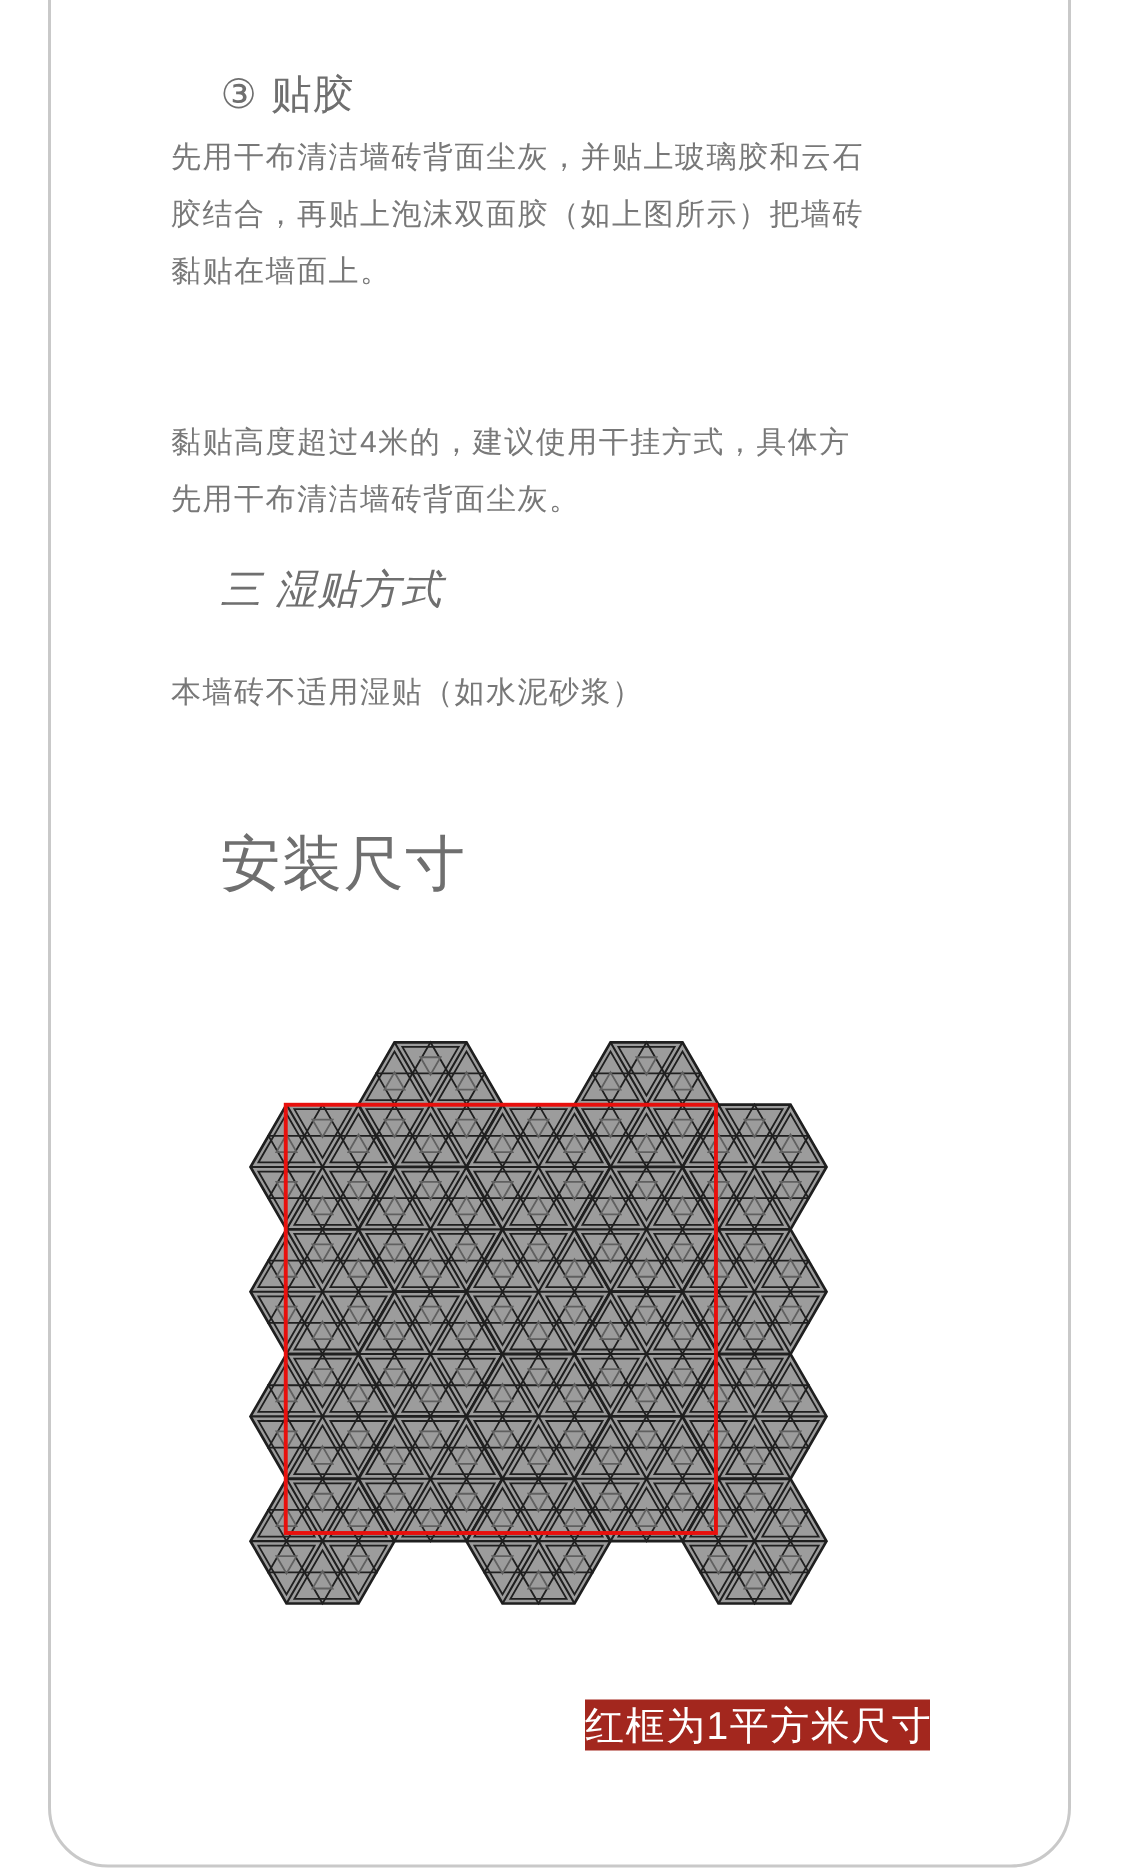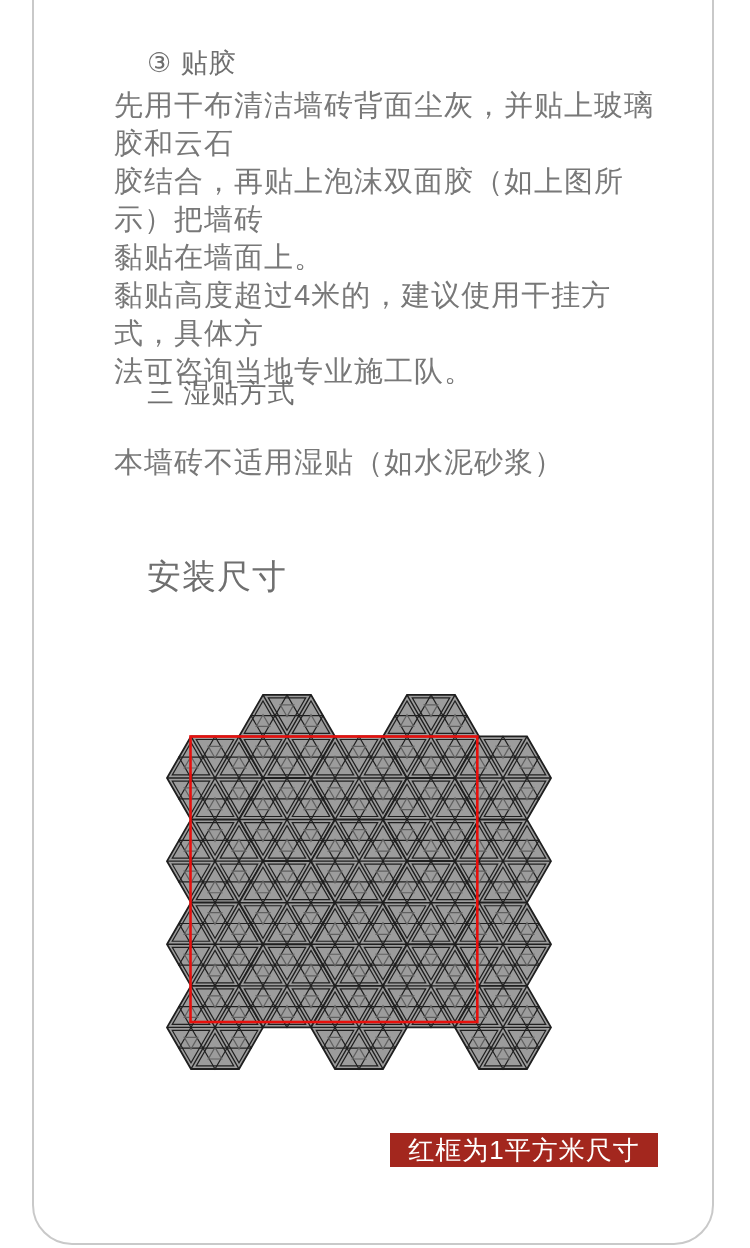--- a/index.html
+++ b/index.html
@@ -15,58 +15,58 @@
     border-radius:0 0 40px 40px;
     box-sizing:border-box;
   }
   .sec-heading{
     position:absolute;left:114px;width:540px;
     font-size:27px;line-height:34px;color:#6f6f6f;
     letter-spacing:1px;white-space:pre-line;margin-left:33px;
   }
   .sec-body{
     position:absolute;left:114px;width:545px;
-    font-size:29px;line-height:38px;color:#787878;
+    font-size:20px;line-height:38px;color:#787878;
     letter-spacing:1px;white-space:pre-line;
   }
   #h1{top:46px;}
   #b1{top:86px;}
   #h2{top:229px;}
   #b2{top:276px;}
-  #h3{top:376px;}
+  #h3{top:376px;font-style:italic;}
   #b3{top:443px;}
-  #h4{top:559px;font-size:34px;color:#6f6f6f;}
+  #h4{top:559px;font-size:40px;color:#6f6f6f;}
   #b4{top:606px;}
   #mosaic{
     position:absolute;left:160px;top:685px;width:400px;height:395px;
   }
   .hexBody{stroke-width:1.8;}
   .spokes{fill:none;stroke-width:1.4;}
   #sector path{stroke-width:1.2;}
   .lt{stroke:#606060;stroke-width:1;}
   #sqframe{fill:none;stroke-width:2.6;}
   #caption{
-    position:absolute;left:390px;top:1133px;width:268px;height:34px;
+    position:absolute;left:390px;top:1133px;width:230px;height:34px;
     font-size:26px;line-height:34px;text-align:center;
     letter-spacing:1px;white-space:nowrap;
   }
 </style>
 </head>
 <body>
 
 <div id="page">
   <div id="card"></div>
 
   <div id="h1" class="sec-heading">③ 贴胶</div>
   <div id="b1" class="sec-body">先用干布清洁墙砖背面尘灰，并贴上玻璃胶和云石
 胶结合，再贴上泡沫双面胶（如上图所示）把墙砖
 黏贴在墙面上。</div>
 
   <div id="b2" class="sec-body">黏贴高度超过4米的，建议使用干挂方式，具体方
-法可咨询当地专业施工队。</div>
+先用干布清洁墙砖背面尘灰。</div>
 
   <div id="h3" class="sec-heading">三 湿贴方式</div>
   <div id="b3" class="sec-body">本墙砖不适用湿贴（如水泥砂浆）</div>
 
   <div id="h4" class="sec-heading">安装尺寸</div>
 
   <svg id="mosaic" viewBox="160 685 400 395" xmlns="http://www.w3.org/2000/svg">
     <defs>
       <g id="sector" fill="none">
         <path d="M5.28 3.05L42.72 3.05L24 35.47Z"></path>

